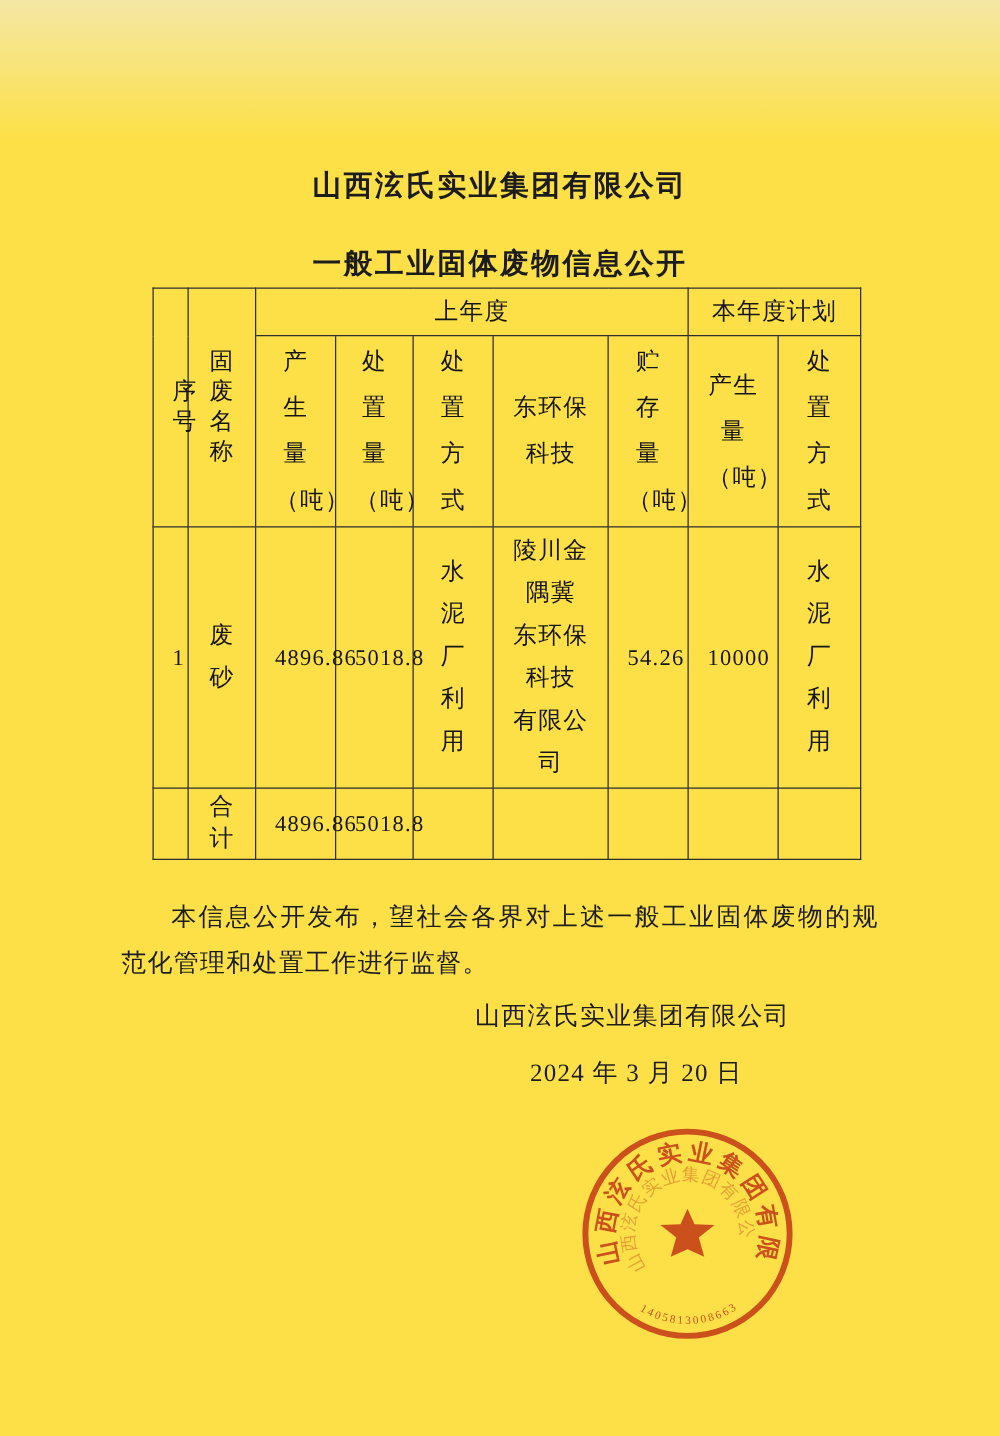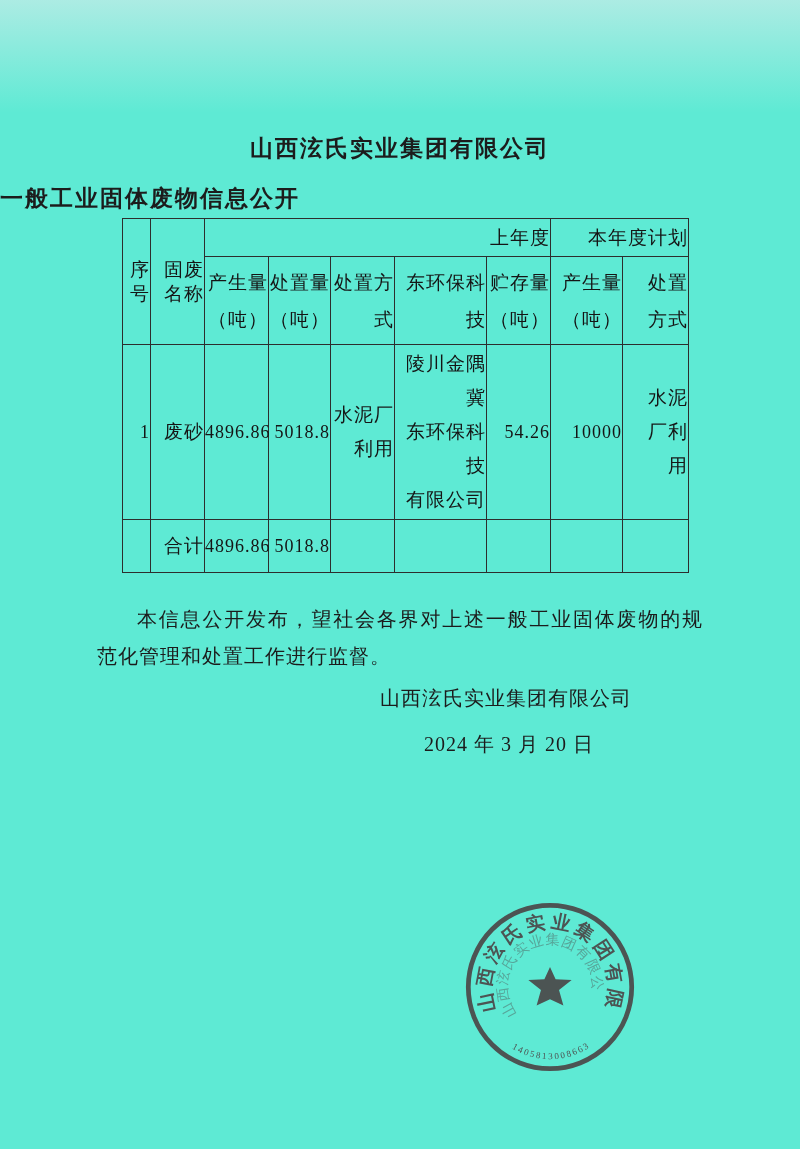--- a/index.html
+++ b/index.html
@@ -1,39 +1,39 @@
 <!DOCTYPE html>
 <html><head>
 <meta charset="utf-8">
 <style>
   * { margin:0; padding:0; box-sizing:border-box; }
   html,body { background:#8a8a8a; }
   .page {
     position:relative;
     width:800px; height:1149px;
     margin:0 auto;
-    background:#5eead4;
+    background:#fde047;
     overflow:hidden;
     font-family:"Liberation Serif","DejaVu Serif",serif;
     color:#1c1c1c;
   }
   .scan-noise {
     position:absolute; top:0; left:0; right:0; height:125px;
     background:linear-gradient(#ecedf0 0%, rgba(255,255,255,0) 90%);
     opacity:.55; pointer-events:none;
   }
   .doc-title {
     margin-top:134px;
     text-align:center;
     font-size:23px; font-weight:bold; letter-spacing:2px;
     line-height:30px;
   }
   .doc-subtitle {
-    margin-top:20px;
-    text-align:left;
+    margin-top:32px;
+    text-align:center;
     font-size:23px; font-weight:bold; letter-spacing:2px;
     line-height:30px;
   }
   .body-text {
     width:606px;
     margin-left:97px;
     font-size:20px;
     line-height:37px;
     letter-spacing:1px;
     text-align:justify;
@@ -45,24 +45,24 @@
   .waste-table {
     margin:4px 0 0 122px;
     border-collapse:collapse;
     table-layout:fixed;
     width:566px;
     font-size:19px;
     color:#151515;
   }
   .waste-table td {
     border:1.6px solid #2d2d2d;
-    text-align:right;
+    text-align:center;
     vertical-align:middle;
     white-space:pre-line;
-    padding:2px 0;
+    padding:2px 15px;
     letter-spacing:1px;
   }
   .row-group td { height:38px; line-height:24px; }
   .row-cols td { height:88px; line-height:37px; }
   .row-data td { height:112px; line-height:34px; }
   .row-total td { height:53px; line-height:26px; }
   .num { font-size:18px; letter-spacing:0; }
   .closing { margin-top:28px; }
   .signature-line {
     margin-top:4px;

